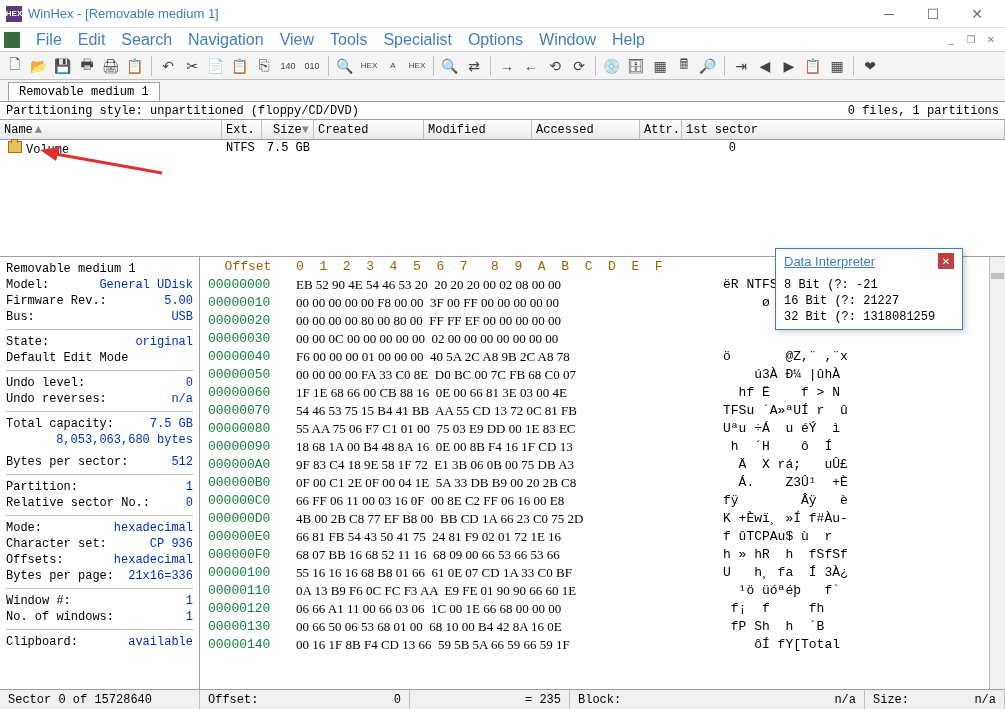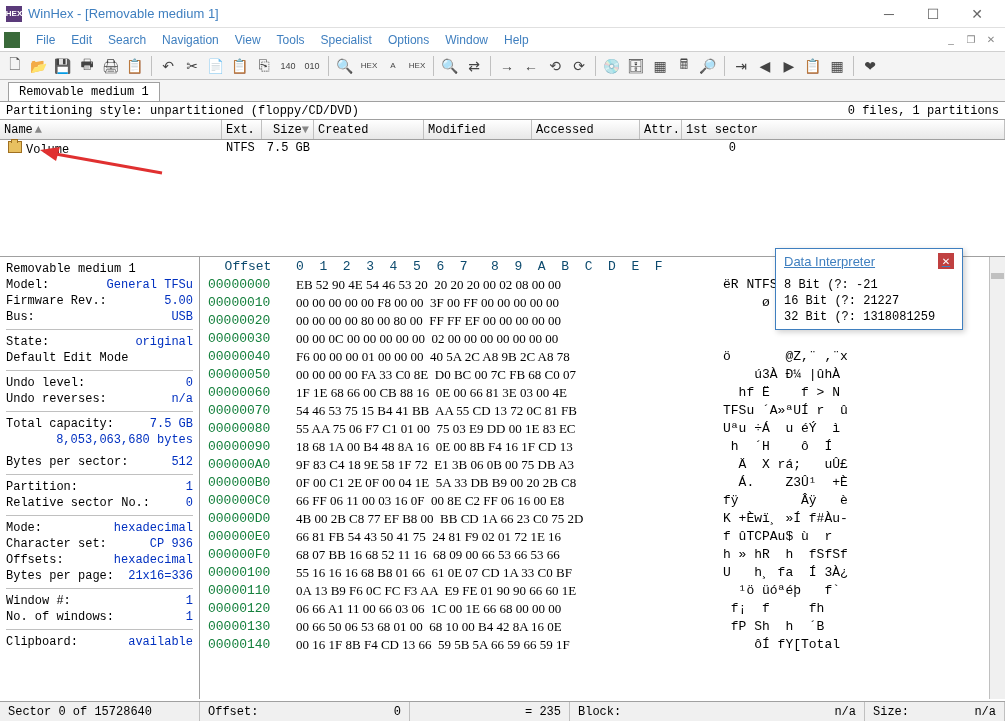--- a/index.html
+++ b/index.html
@@ -3,21 +3,21 @@
 <meta charset="utf-8">
 <style>
 * { box-sizing: border-box; margin: 0; padding: 0; }
 body { font-family: "Segoe UI", Tahoma, sans-serif; font-size: 12px; background: #fff; width: 1005px; height: 721px; overflow: hidden; position: relative; }
 .titlebar { height: 28px; background: #fff; display: flex; align-items: center; padding: 0 6px; border-bottom: 1px solid #e0e0e0; color: #3f7fbf; }
 .titlebar .icon { width: 16px; height: 16px; background: #5a3a7a; margin-right: 6px; font-size: 8px; color: #fff; display: flex; align-items: center; justify-content: center; font-weight: bold; }
 .titlebar .title { flex: 1; font-size: 13px; }
 .titlebar .wbtn { width: 44px; height: 28px; display: flex; align-items: center; justify-content: center; color: #666; font-size: 14px; }
 .menubar { height: 24px; background: #fff; display: flex; align-items: center; padding: 0 4px; border-bottom: 1px solid #d0d0d0; }
 .menubar .micon { width: 16px; height: 16px; background: #3a6a3a; margin-right: 8px; }
-.menubar .mitem { padding: 2px 8px; color: #3f7fbf; font-size: 12px; }
+.menubar .mitem { padding: 2px 8px; color: #3f7fbf; font-size: 16px; }
 .menubar .spacer { flex: 1; }
 .menubar .sbtn { width: 16px; height: 14px; margin: 0 2px; color: #888; font-size: 10px; display: flex; align-items: center; justify-content: center; }
 .toolbar { height: 28px; background: #f4f4f4; display: flex; align-items: center; padding: 0 4px; border-bottom: 1px solid #c0c0c0; gap: 2px; }
 .toolbar .tbtn { width: 22px; height: 22px; display: flex; align-items: center; justify-content: center; font-size: 14px; color: #444; }
 .toolbar .tsep { width: 1px; height: 20px; background: #c0c0c0; margin: 0 3px; }
 .tabs { height: 22px; background: #f4f4f4; display: flex; align-items: flex-end; padding: 0 8px; border-bottom: 1px solid #a0a0a0; }
 .tabs .tab { background: #fff; border: 1px solid #a0a0a0; border-bottom: none; padding: 2px 10px; font-family: "Courier New", monospace; font-size: 12px; }
 .partinfo { height: 18px; background: #fff; display: flex; align-items: center; padding: 0 6px; font-family: "Courier New", monospace; font-size: 12px; border-bottom: 1px solid #a0a0a0; }
 .partinfo .right { margin-left: auto; }
 .grid-header { height: 20px; background: linear-gradient(#fff,#e8e8e8); display: flex; border-bottom: 1px solid #a0a0a0; font-family: "Courier New", monospace; font-size: 12px; }
@@ -25,36 +25,36 @@
 .grid-row { height: 18px; display: flex; font-family: "Courier New", monospace; font-size: 12px; padding-left: 4px; }
 .grid-row .cell { padding: 1px 4px; }
 .vol-icon { width: 14px; height: 12px; background: #e8c060; display: inline-block; margin-right: 4px; border: 1px solid #a07020; position: relative; }
 .vol-icon::before { content: ""; position: absolute; left: 2px; top: -3px; width: 5px; height: 3px; background: #e8c060; border: 1px solid #a07020; border-bottom: none; }
 .main { position: absolute; top: 256px; left: 0; right: 0; bottom: 22px; display: flex; border-top: 1px solid #a0a0a0; }
 .sidebar { width: 200px; background: #fff; border-right: 1px solid #a0a0a0; font-family: "Courier New", monospace; font-size: 12px; padding: 4px 6px; overflow: hidden; }
 .sidebar .row { display: flex; justify-content: space-between; line-height: 16px; white-space: nowrap; }
 .sidebar .val { color: #0030c0; }
 .sidebar .sep { height: 1px; background: #c0c0c0; margin: 4px 0; }
 .hexview { flex: 1; font-family: "Courier New", monospace; font-size: 13px; overflow: hidden; position: relative; }
-.hex-header { display: flex; background: #fff; color: #0c4a6e; padding: 2px 0; }
+.hex-header { display: flex; background: #fff; color: #a16207; padding: 2px 0; }
 .hex-offset-col { width: 96px; text-align: center; }
 .hex-bytes-col { width: 415px; }
 .hex-ascii-col { flex: 1; padding-left: 12px; }
 .hex-row { display: flex; line-height: 18px; }
 .hex-row .off { width: 96px; color: #15803d; text-align: left; padding-left: 8px; }
 .hex-row .bytes { width: 415px; letter-spacing: 0; white-space: pre; font-family: Liberation Serif, serif; }
 .hex-row .ascii { flex: 1; padding-left: 12px; white-space: pre; }
 .hex-scroll { position: absolute; right: 0; top: 0; bottom: 0; width: 16px; background: #f0f0f0; border-left: 1px solid #c0c0c0; }
 .hex-scroll .thumb { position: absolute; top: 16px; left: 1px; right: 1px; height: 6px; background: #c0c0c0; }
 .data-interp { position: absolute; right: 42px; top: 248px; width: 188px; background: #fff; border: 1px solid #3f7fbf; box-shadow: 2px 2px 6px rgba(0,0,0,.2); font-size: 12px; z-index: 10; }
 .data-interp .di-title { background: #fff; color: #3f7fbf; padding: 4px 8px; display: flex; align-items: center; font-size: 13px; text-decoration: underline; }
 .data-interp .di-close { margin-left: auto; width: 16px; height: 16px; background: #c04040; color: #fff; display: flex; align-items: center; justify-content: center; font-size: 10px; }
 .data-interp .di-body { padding: 4px 8px; font-family: "Courier New", monospace; }
 .data-interp .di-row { white-space: nowrap; line-height: 16px; }
-.statusbar { position: absolute; bottom: 0; left: 0; right: 0; height: 20px; background: #f0f0f0; border-top: 1px solid #a0a0a0; display: flex; align-items: center; font-family: "Courier New", monospace; font-size: 12px; }
+.statusbar { position: absolute; bottom: 12px; left: 0; right: 0; height: 20px; background: #f0f0f0; border-top: 1px solid #a0a0a0; display: flex; align-items: center; font-family: "Courier New", monospace; font-size: 12px; }
 .statusbar .cell { padding: 0 8px; border-right: 1px solid #c0c0c0; height: 100%; display: flex; align-items: center; }
 </style>
 </head>
 <body>
 
 <div class="titlebar">
   <div class="icon">HEX</div>
   <div class="title">WinHex - [Removable medium 1]</div>
   <div class="wbtn">─</div>
   <div class="wbtn">☐</div>
@@ -175,21 +175,21 @@
   <polygon points="8,5 28,2 24,16" fill="#e03030"></polygon>
 </svg>
 
 <div class="main">
   <div class="sidebar">
     <div class="row">
         <span>Removable medium 1</span>
       </div>
     <div class="row">
         <span>Model:</span>
-        <span class="val">General TFSu</span>
+        <span class="val">General UDisk</span>
       </div>
     <div class="row">
         <span>Firmware Rev.:</span>
         <span class="val">5.00</span>
       </div>
     <div class="row">
         <span>Bus:</span>
         <span class="val">USB</span>
       </div>
     <div class="sep"></div>

